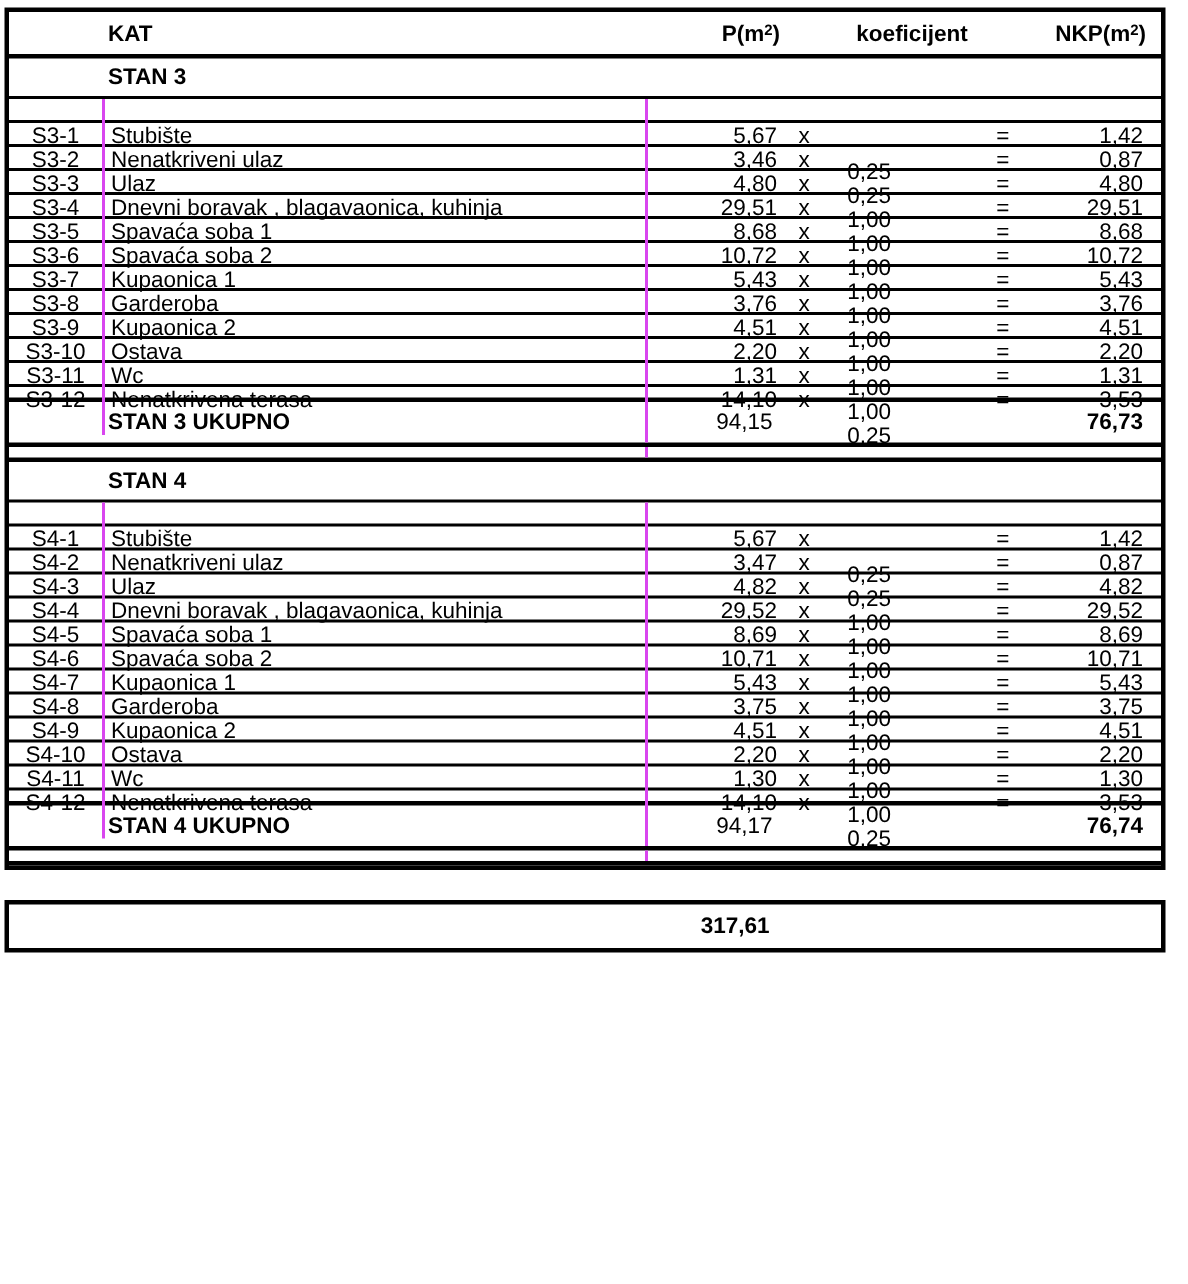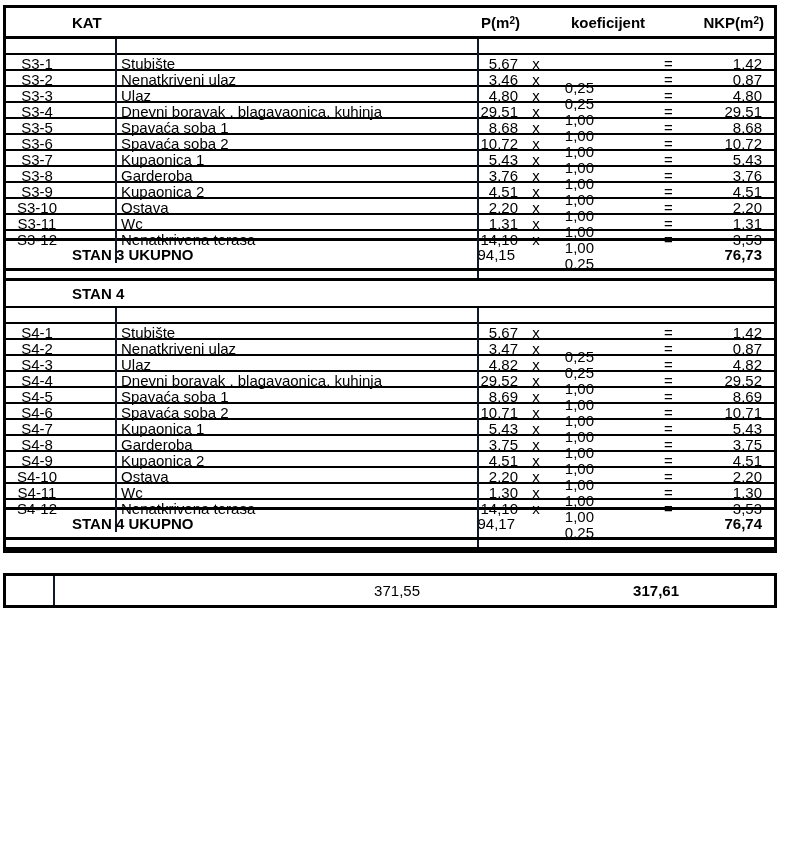--- a/index.html
+++ b/index.html
@@ -19,21 +19,21 @@
   .r-data{grid-template-columns:62px 362px 95px 22px 48px 51px 45px 83px;height:16px;border-bottom:2px solid #000;}
   .r-spacer{height:10px;border-bottom:3px solid #000;display:block;}
   .r-spacer2{grid-template-columns:424px 344px;height:10px;border-bottom:3px solid #000;}
   .r-total{grid-template-columns:424px 95px 166px 83px;height:30px;border-bottom:3px solid #000;}
   .r-total.r-last{border-bottom:none;}
   .r-grand{grid-template-columns:424px 95px 166px 83px;height:29px;}
   
   .bold{font-weight:700;}
   .right{justify-content:flex-end;}
   .center{justify-content:center;}
-  .div-l{border-left:2px solid #0f172a;margin-left:47px;}
+  .div-l{border-left:2px solid #d946ef;}
   .pad-name{padding-left:4px;}
   .pad-lbl{padding-left:66px;}
   .pad-p{padding-right:7px;}
   .pad-pt{padding-right:10px;}
   .pad-koef{padding-right:1px;margin-top:48px;}
   .pad-nkp{padding-right:12px;}
   .pad-phead{padding-right:5px;}
   .pad-nkphead{padding-right:10px;}
   .fs{font-size:15px;line-height:1;text-align:center;}
   sup{font-size:10px;line-height:0;position:relative;top:-1px;}
@@ -53,20 +53,23 @@
           <span>)</span>
         </div>
       <div class="c center bold">koeficijent</div>
       <div class="c right pad-nkphead bold">
           <span>NKP(m</span>
           <sup>2</sup>
           <span>)</span>
         </div>
     </div>
 
+    <div class="row r-section fs">
+      <span class="bold">STAN 3</span>
+    </div>
     <div>
   <div class="row r-data fs">
     <div class="c center">S3-1</div>
     <div class="c pad-name div-l">Stubište</div>
     <div class="c right pad-p div-l">5,67</div>
     <div class="c center">x</div>
     <div class="c right pad-koef">0,25</div>
     <div class="c"></div>
     <div class="c center">=</div>
     <div class="c right pad-nkp">1,42</div>
@@ -350,19 +353,18 @@
     </div>
     <div class="row r-spacer2">
       <div class="c"></div>
       <div class="c div-l"></div>
     </div>
 
   </div>
 
   <div class="tbl grand">
     <div class="row r-grand fs">
-      <div class="c right pad-pt div-l">371,55</div>
       <div class="c"></div>
       <div class="c right pad-nkp bold">317,61</div>
     </div>
   </div>
 
 </div>
 
 </body></html>

